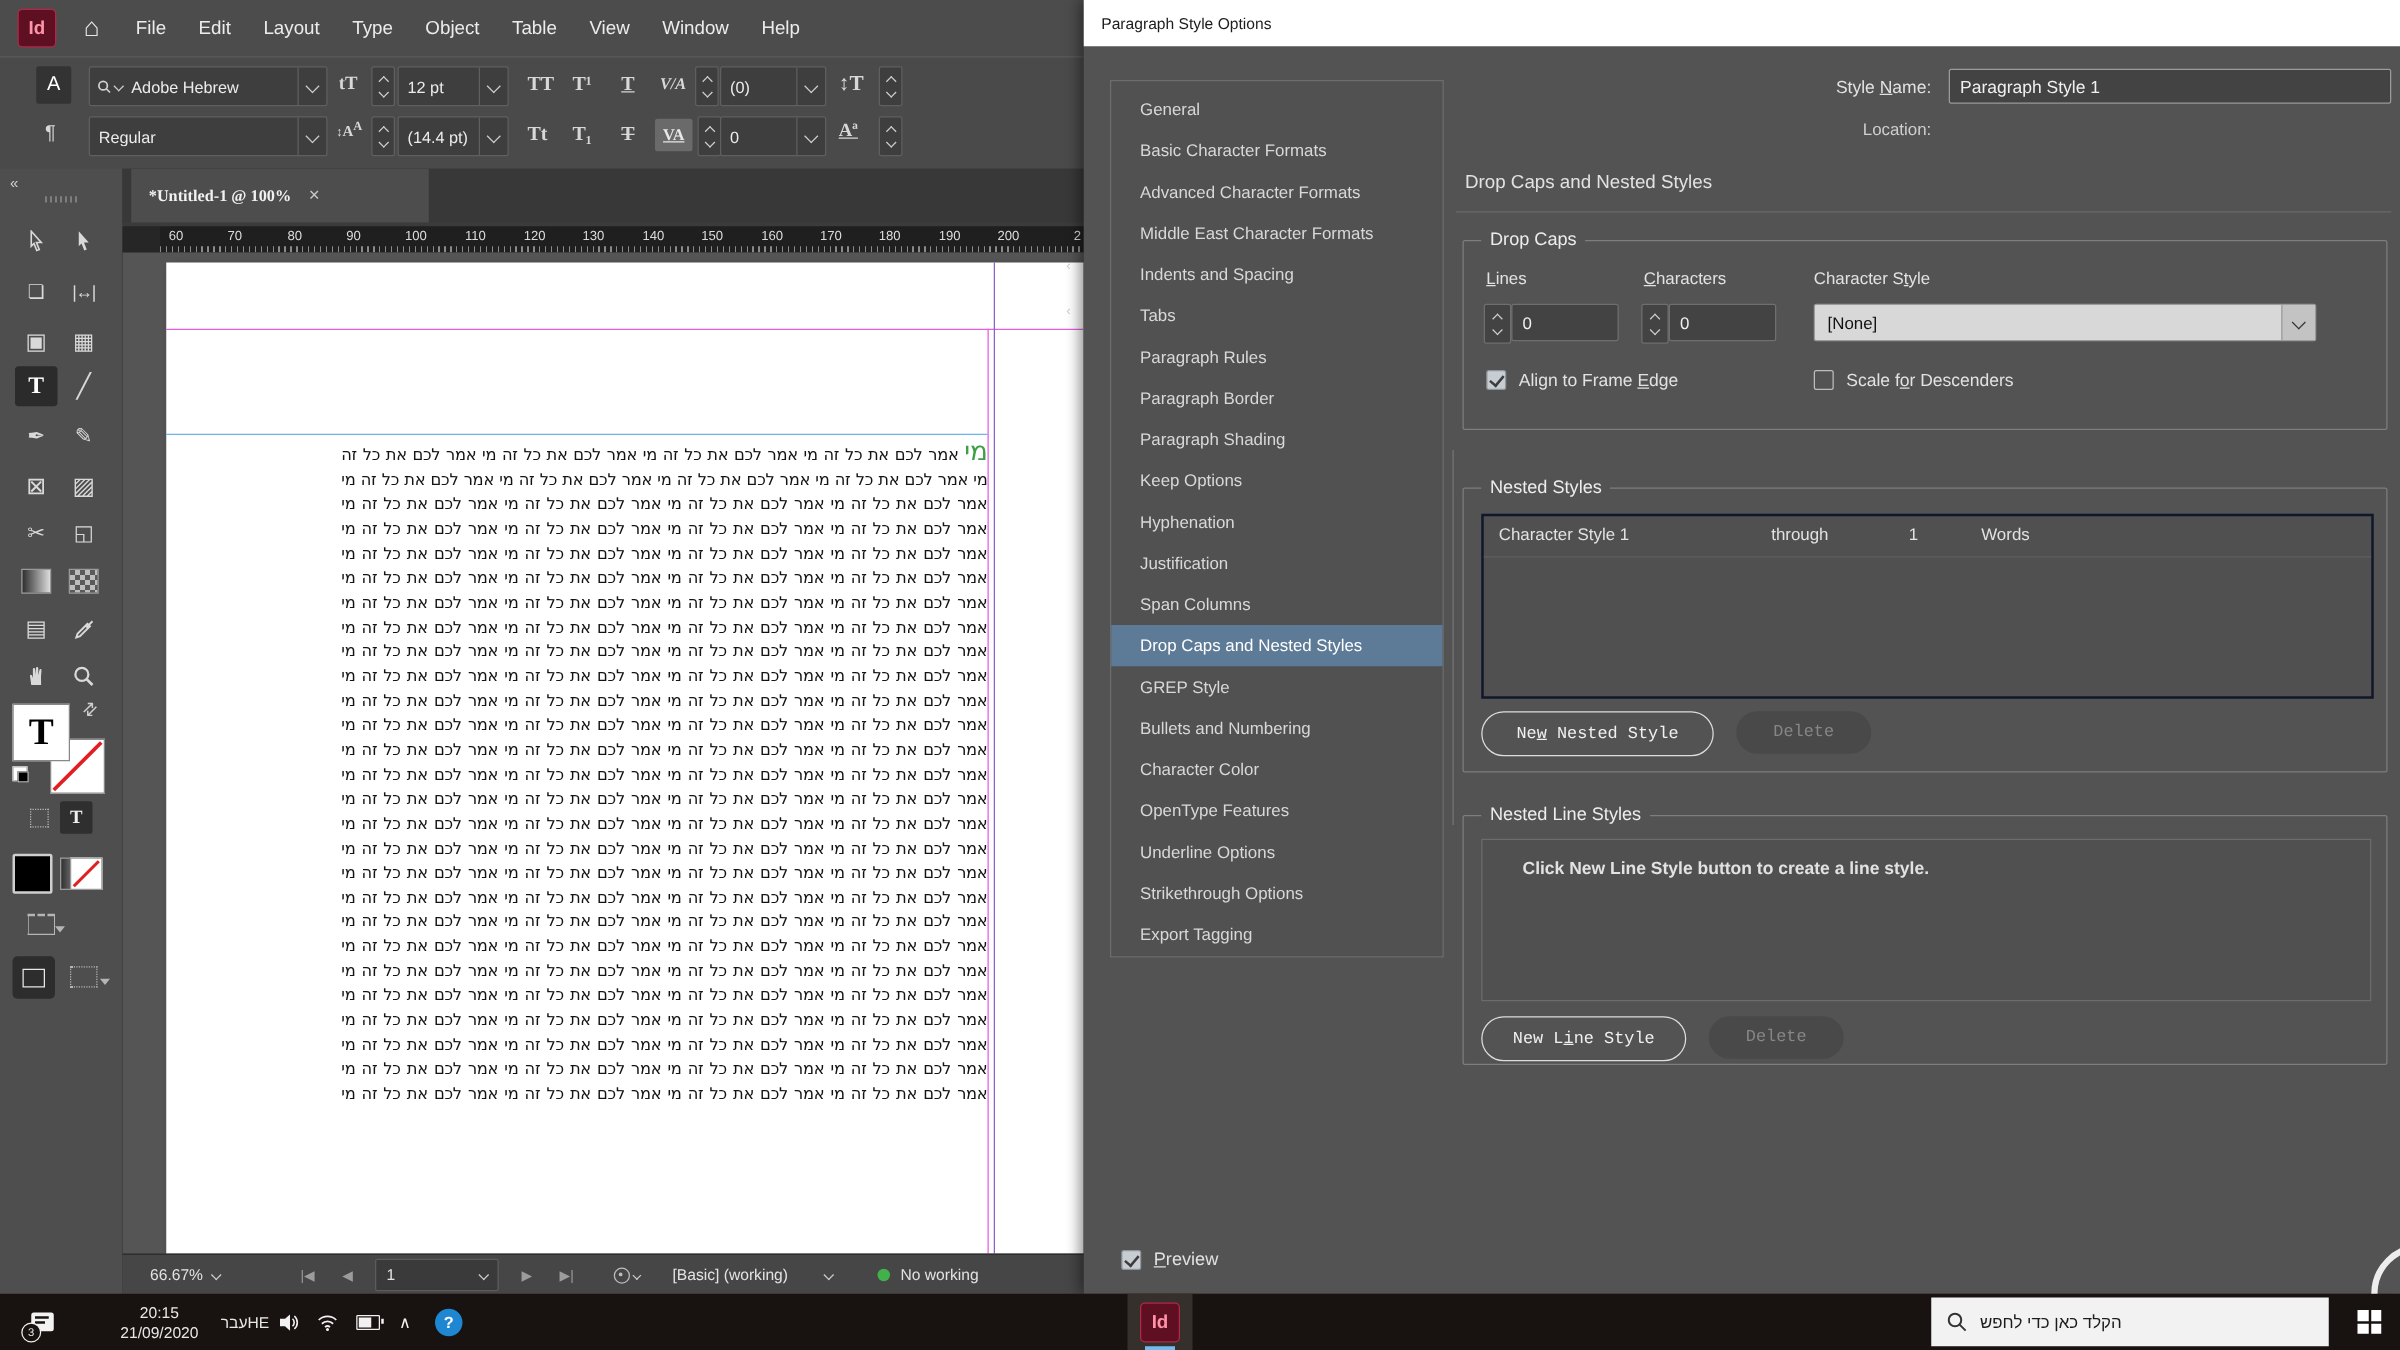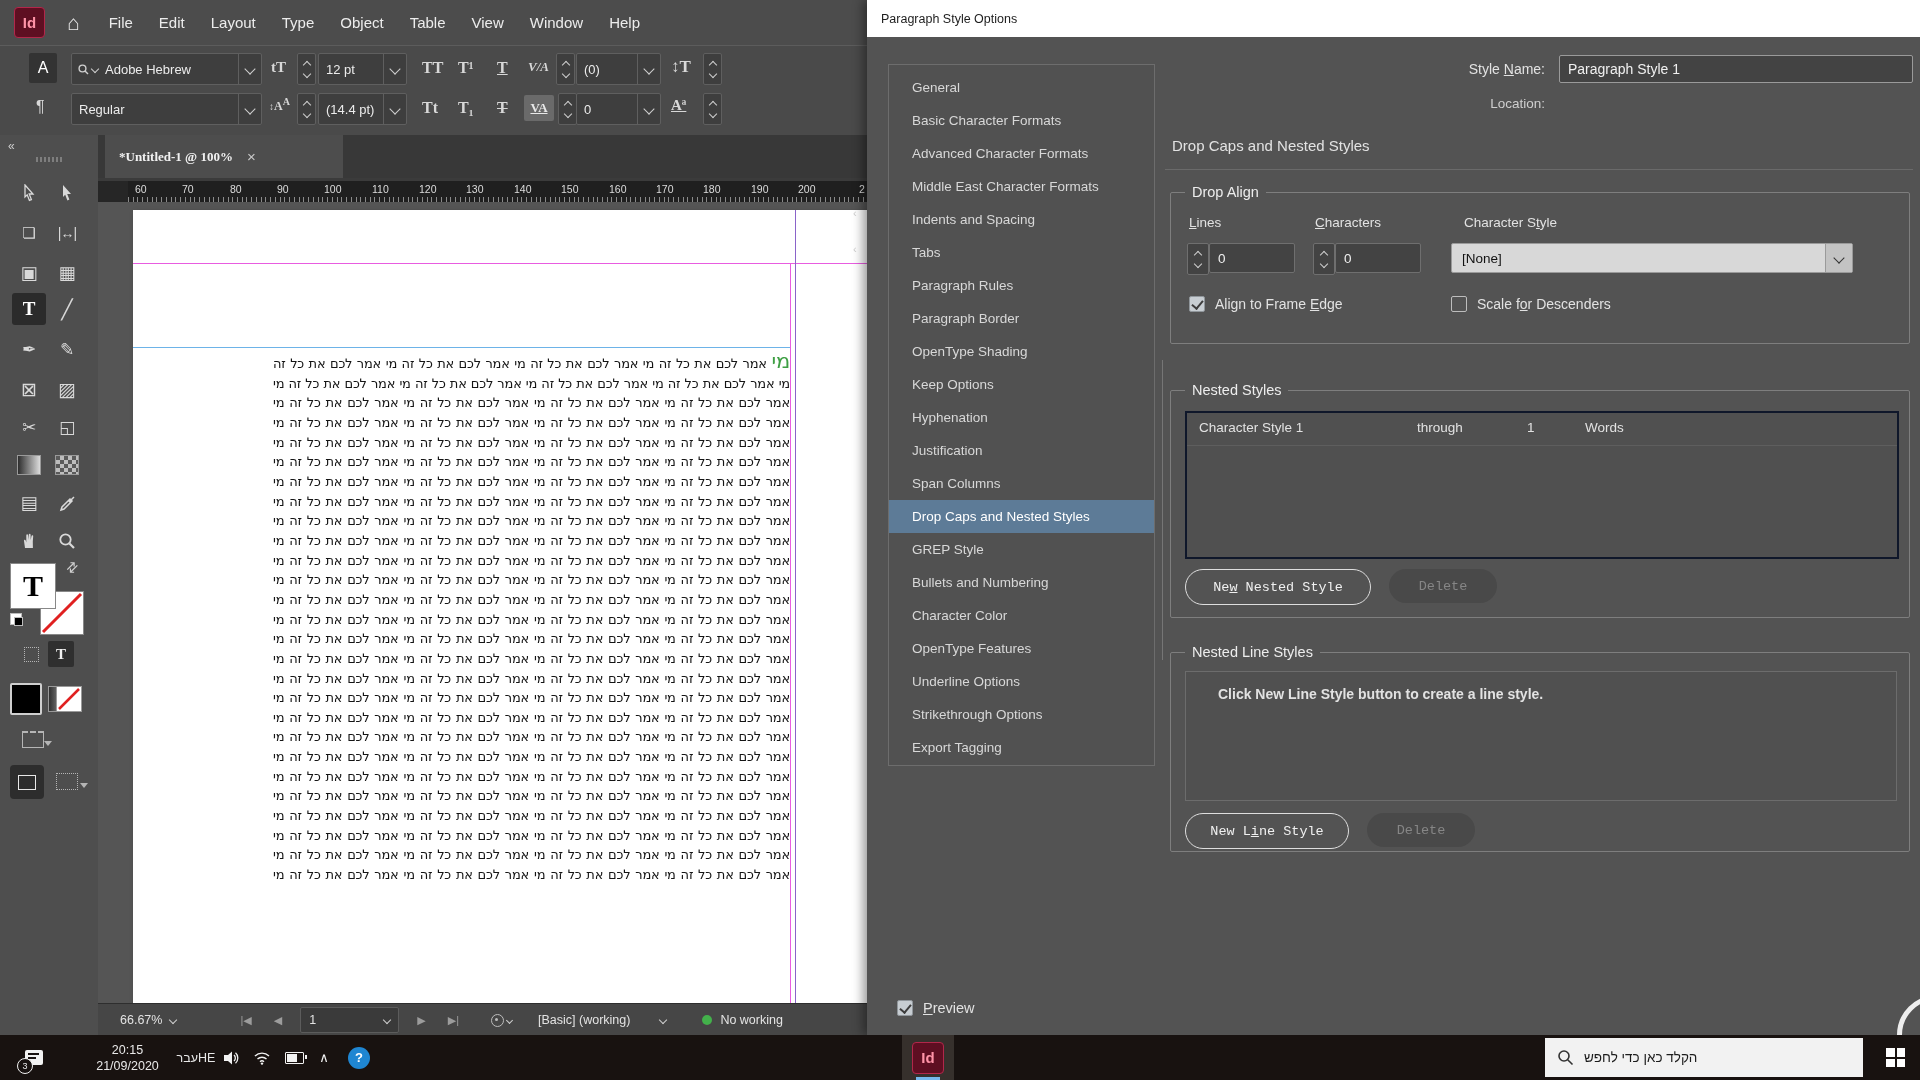--- a/index.html
+++ b/index.html
@@ -367,21 +367,21 @@
 
   <div id="cat-list">
     <div class="cat">General</div>
     <div class="cat">Basic Character Formats</div>
     <div class="cat">Advanced Character Formats</div>
     <div class="cat">Middle East Character Formats</div>
     <div class="cat">Indents and Spacing</div>
     <div class="cat">Tabs</div>
     <div class="cat">Paragraph Rules</div>
     <div class="cat">Paragraph Border</div>
-    <div class="cat">OpenType Shading</div>
+    <div class="cat">Paragraph Shading</div>
     <div class="cat">Keep Options</div>
     <div class="cat">Hyphenation</div>
     <div class="cat">Justification</div>
     <div class="cat">Span Columns</div>
     <div class="cat sel">Drop Caps and Nested Styles</div>
     <div class="cat">GREP Style</div>
     <div class="cat">Bullets and Numbering</div>
     <div class="cat">Character Color</div>
     <div class="cat">OpenType Features</div>
     <div class="cat">Underline Options</div>
@@ -395,24 +395,24 @@
   </div>
   <div class="dfld" style="left:692px;top:55px;width:354px;height:28px;border-color:#9a9a9a;font-size:14px;">
     <span>Paragraph Style 1</span>
   </div>
   <div class="dlbl" style="left:470px;top:96px;width:208px;text-align:right;color:#cfcfcf;">Location:</div>
 
   <div class="dlbl" style="left:305px;top:137px;font-size:15px;">Drop Caps and Nested Styles</div>
   <div class="abs" style="left:298px;top:169px;width:748px;height:1px;background:#6a6a6a;"></div>
 
   <div class="fsgroup" style="left:303px;top:192px;width:740px;height:152px;">
-    <span class="legend">Drop Align</span>
+    <span class="legend">Drop Caps</span>
     <div class="dlbl mn-first" style="left:18px;top:22px;">Lines</div>
     <div class="dlbl mn-first" style="left:144px;top:22px;">Characters</div>
-    <div class="dlbl" style="left:280px;top:22px;margin-left:13px;">
+    <div class="dlbl" style="left:280px;top:22px;">
       <span>Character S</span><span class="u">t</span><span>yle</span>
     </div>
     <div class="dspin" style="left:16px;top:50px;">
           <span class="chev chevup"></span>
           <span class="chev"></span>
         </div>
     <div class="dfld" style="left:38px;top:50px;width:86px;">
           <span>0</span>
         </div>
     <div class="dspin" style="left:142px;top:50px;">

